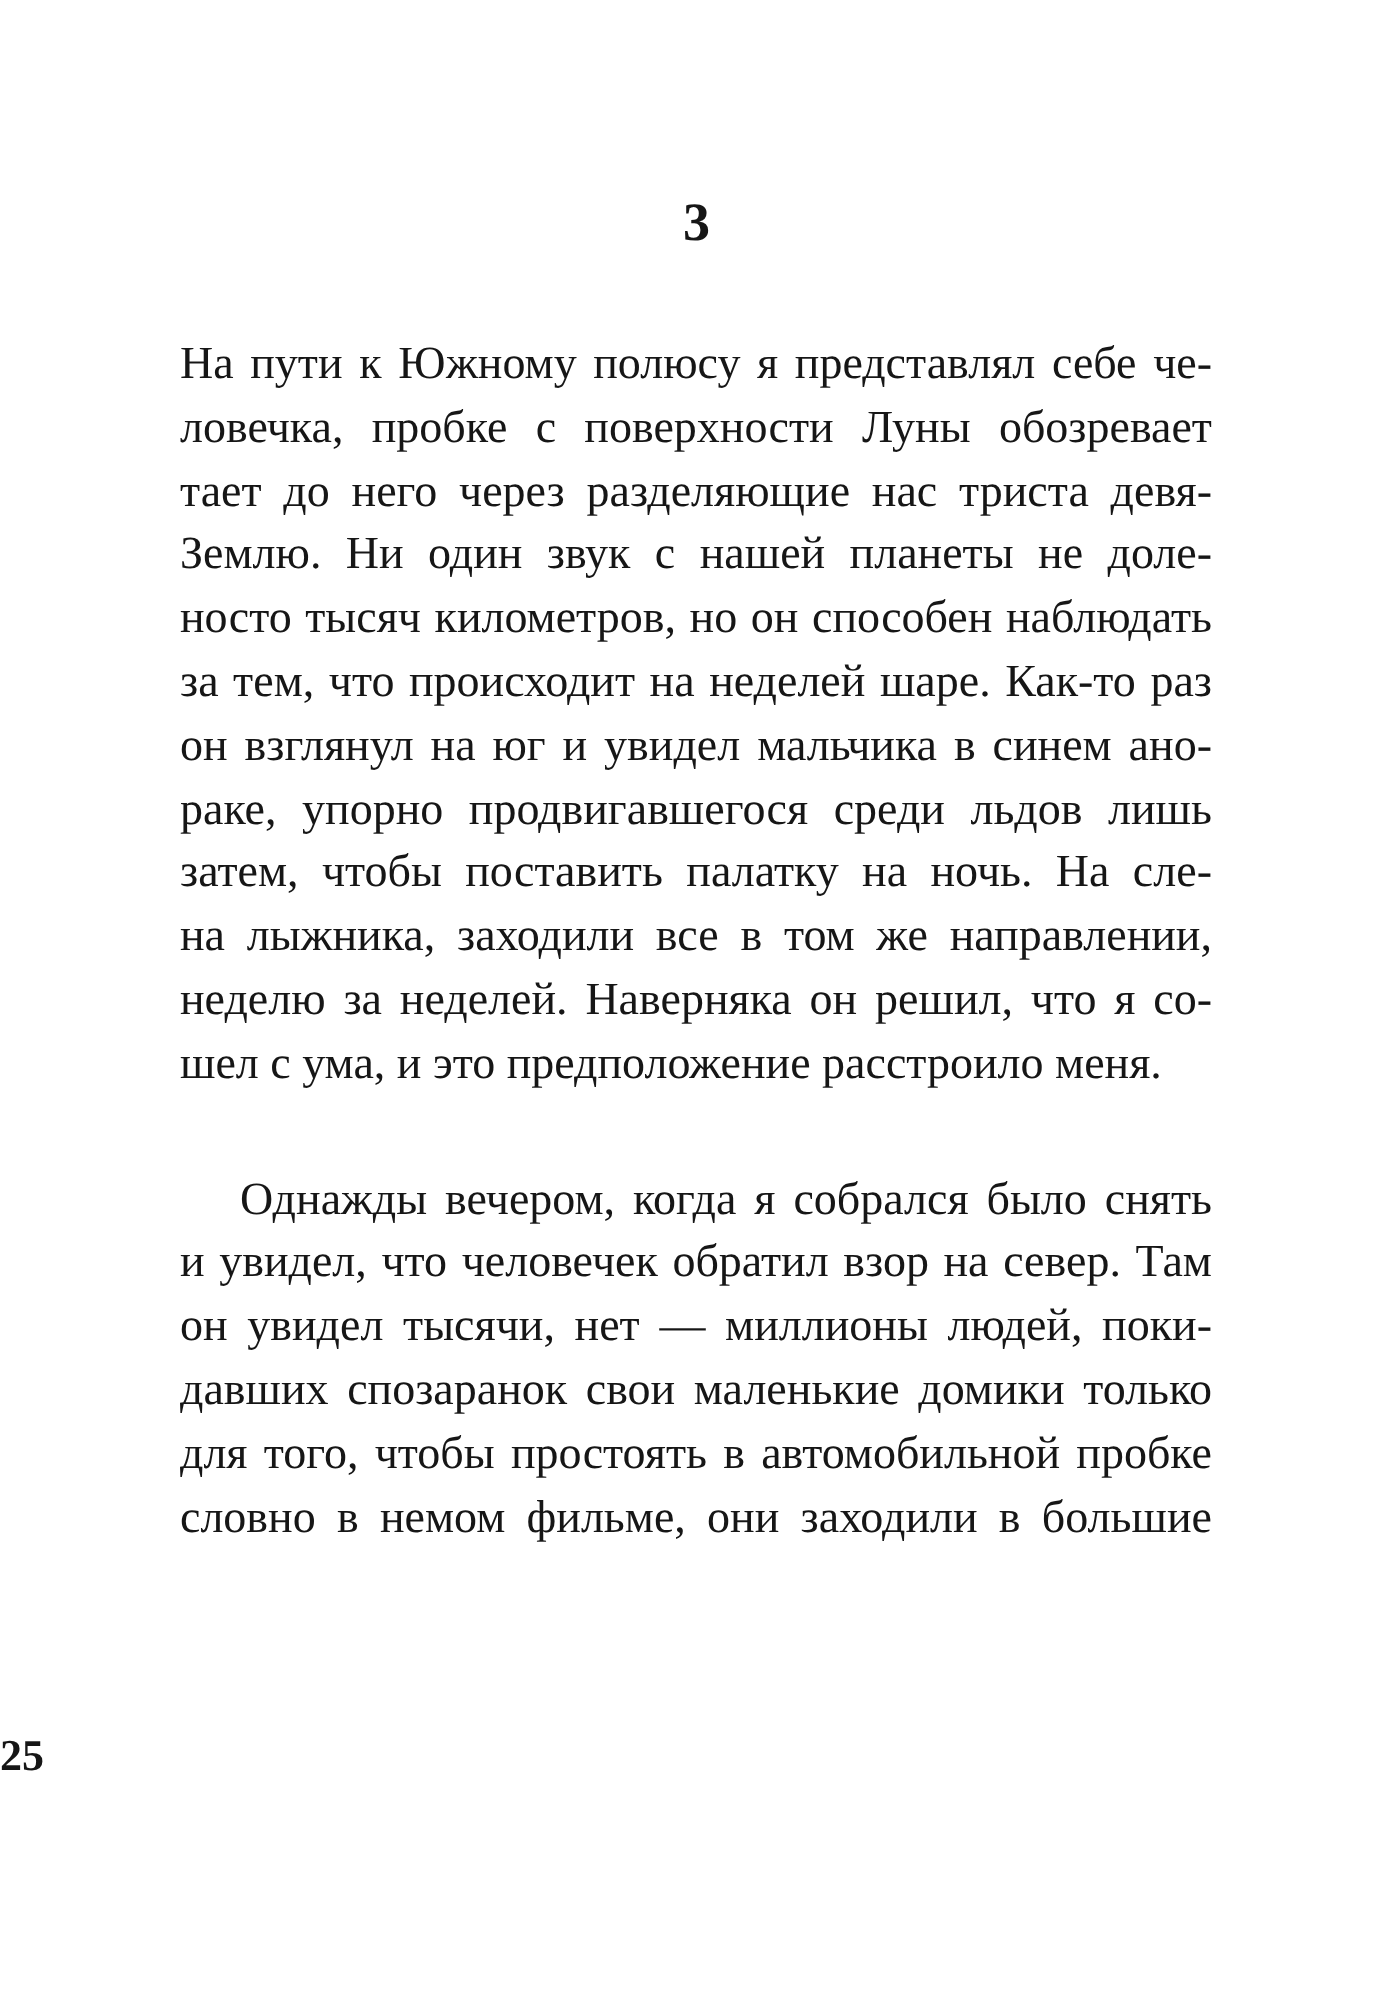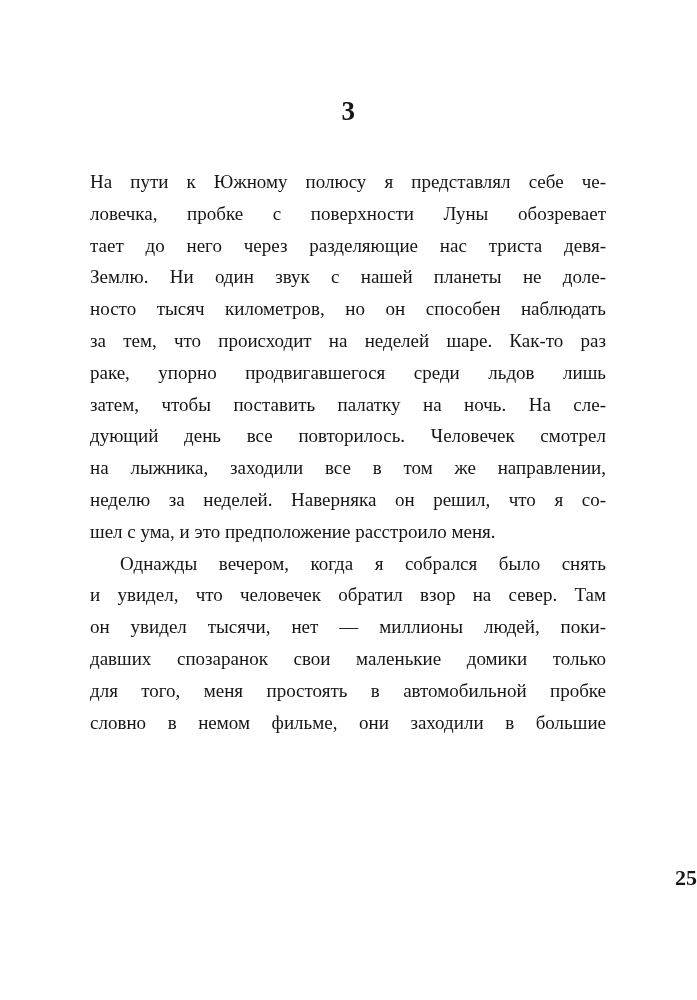--- a/index.html
+++ b/index.html
@@ -29,67 +29,68 @@
     font-size: 27px;
     line-height: 32px;
     font-weight: 700;
     letter-spacing: 0.5px;
   }
   .page-text {
     position: absolute;
     top: 166px;
     left: 90px;
     width: 516px;
-    font-size: 19px;
+    font-size: 23px;
     line-height: 31.8px;
   }
   .line {
     text-align: justify;
     text-align-last: justify;
     white-space: normal;
     min-height: 31.8px;
   }
   .line.indent {
     padding-left: 30px;
+    margin-top: 36px;
   }
   .line.para-last {
     text-align-last: left;
   }
   .page-number {
     position: absolute;
     top: 863px;
     left: 0;
     width: 100%;
-    text-align: right;
+    text-align: left;
     font-size: 22px;
     line-height: 30px;
     font-weight: 700;
   }
 </style>
 </head>
 <body>
 
 <div class="book-page">
   <div class="chapter-number">3</div>
 
   <div class="page-text">
       <div class="line">На пути к Южному полюсу я представлял себе че-</div>
       <div class="line">ловечка, пробке с поверхности Луны обозревает</div>
       <div class="line">тает до него через разделяющие нас триста девя-</div>
       <div class="line">Землю. Ни один звук с нашей планеты не доле-</div>
       <div class="line">носто тысяч километров, но он способен наблюдать</div>
       <div class="line">за тем, что происходит на неделей шаре. Как-то раз</div>
+      <div class="line">он взглянул на юг и увидел мальчика в синем ано-</div>
       <div class="line">раке, упорно продвигавшегося среди льдов лишь</div>
       <div class="line">затем, чтобы поставить палатку на ночь. На сле-</div>
-      <div class="line">дующий день все повторилось. Человечек смотрел</div>
       <div class="line">на лыжника, заходили все в том же направлении,</div>
       <div class="line">неделю за неделей. Наверняка он решил, что я со-</div>
       <div class="line para-last">шел с ума, и это предположение расстроило меня.</div>
       <div class="line indent">Однажды вечером, когда я собрался было снять</div>
       <div class="line">и увидел, что человечек обратил взор на север. Там</div>
       <div class="line">он увидел тысячи, нет — миллионы людей, поки-</div>
       <div class="line">давших спозаранок свои маленькие домики только</div>
-      <div class="line">для того, меня простоять в автомобильной пробке</div>
+      <div class="line">для того, чтобы простоять в автомобильной пробке</div>
       <div class="line">словно в немом фильме, они заходили в большие</div>
     </div>
 
   <div class="page-number">25</div>
 </div>
 
 </body></html>

